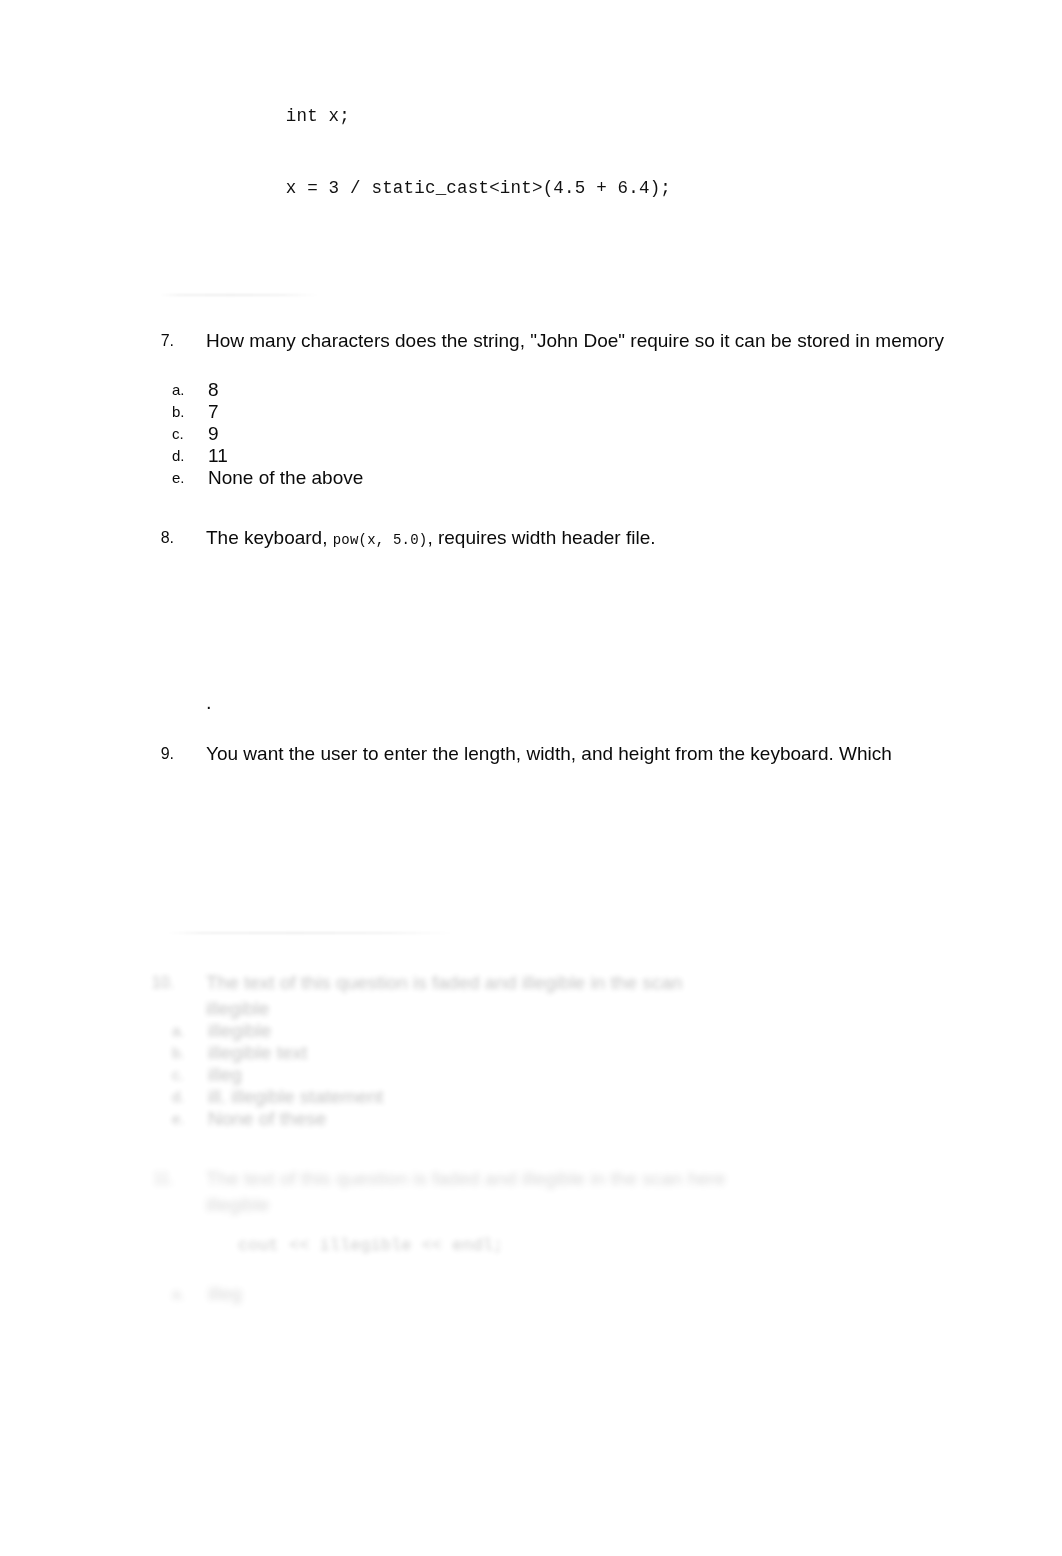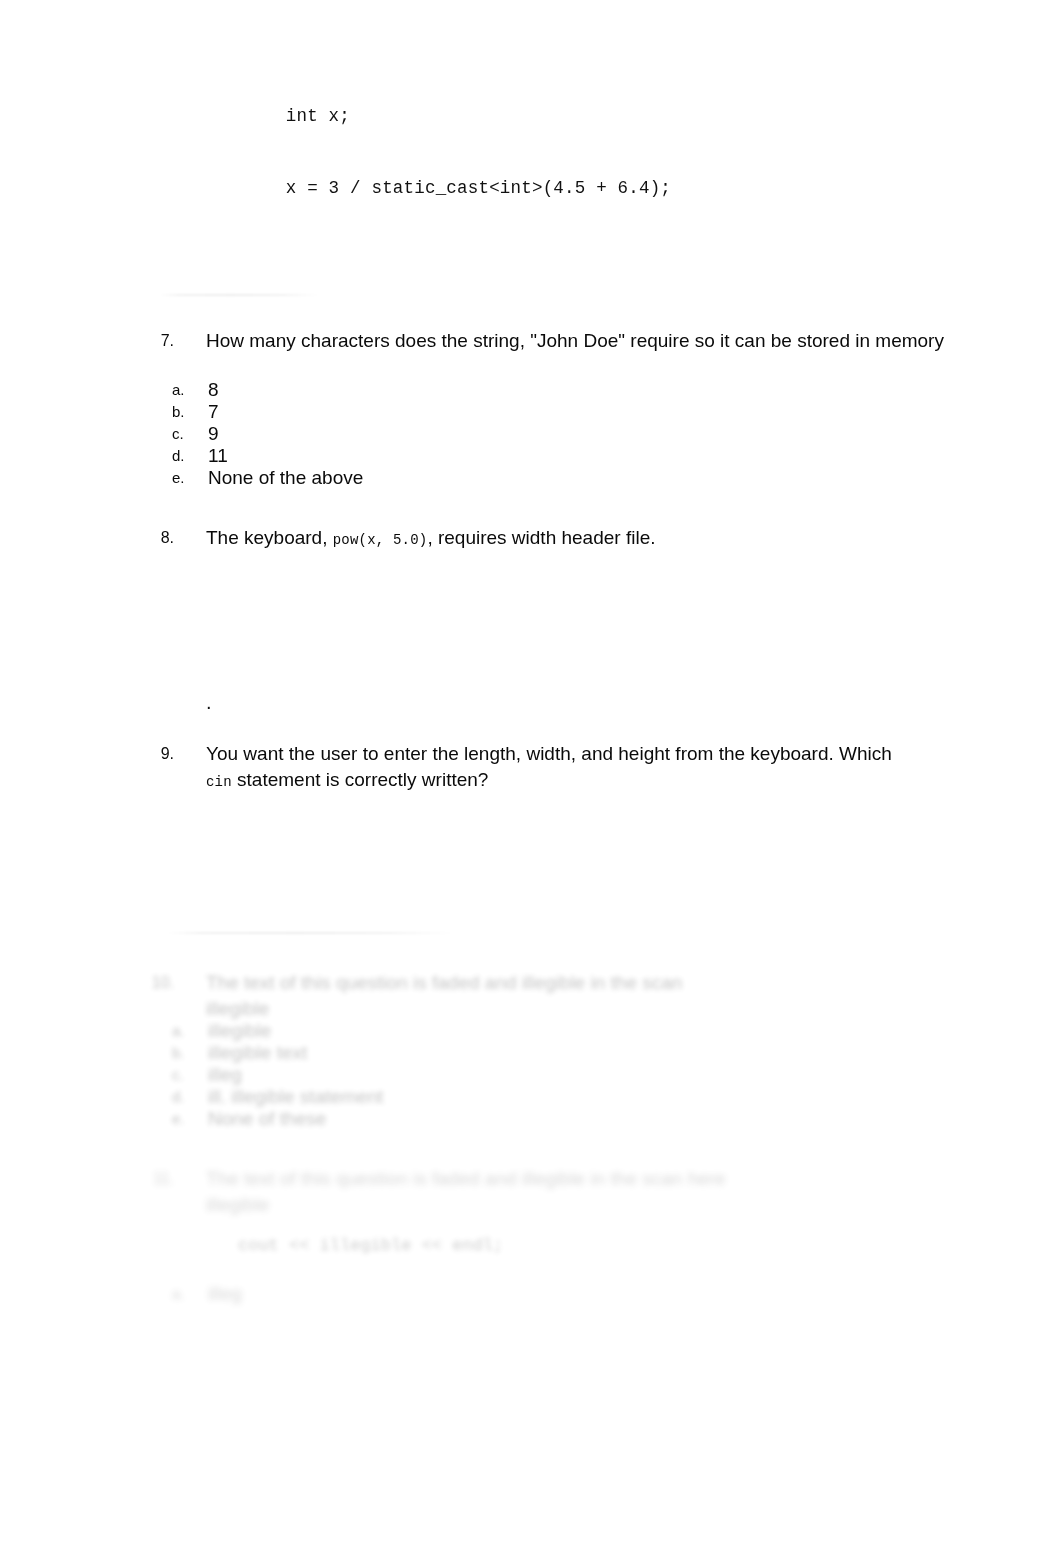--- a/index.html
+++ b/index.html
@@ -184,21 +184,21 @@
 
   <div class="question" id="q8" style="top:525px;">
     <div class="q-number">8.</div>
     <div class="q-body"><span>The keyboard, </span><span class="mono">pow(x, 5.0)</span><span>, requires width header file.</span></div>
   </div>
 
   <div class="stray-dot">.</div>
 
   <div class="question" id="q9" style="top:741px;">
     <div class="q-number">9.</div>
-    <div class="q-body"><span>You want the user to enter the length, width, and height from the keyboard. Which</span><span class="line2"><span class="mono">cin</span><span> statement is correctly written?</span></span></div>
+    <div class="q-body"><span>You want the user to enter the length, width, and height from the keyboard. Which</span></div>
   </div>
 
   <div class="question faded" id="q10" style="top:970px;">
     <div class="q-number">10.</div>
     <div class="q-body">
       <span>The text of this question is faded and illegible in the scan</span>
       <span class="line2">illegible</span>
     </div>
   </div>
 

